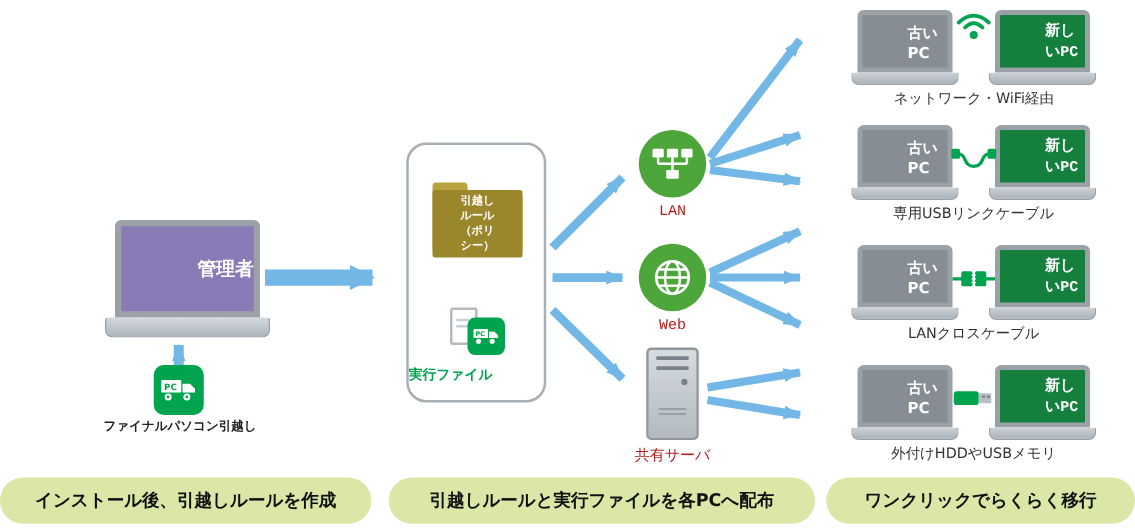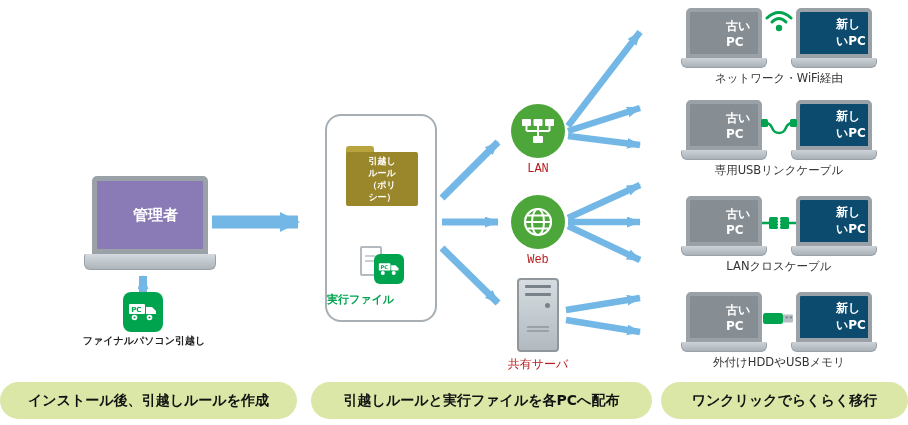--- a/index.html
+++ b/index.html
@@ -4,29 +4,29 @@
 <style>
   html,body{margin:0;padding:0;background:#fff;}
   body{font-family:"DejaVu Sans","Liberation Sans",sans-serif;}
   .canvas{position:relative;width:908px;height:425px;background:#fff;overflow:hidden;}
 
   .arrows{position:absolute;left:0;top:0;z-index:1;}
 
   
   .laptop{position:absolute;z-index:2;}
   .laptop .screen{box-sizing:border-box;border:4px solid #9aa2a8;border-radius:5px 5px 0 0;
-    display:flex;align-items:center;justify-content:flex-start;color:#fff;font-weight:bold;padding-left:36px;}
+    display:flex;align-items:center;justify-content:flex-end;color:#fff;font-weight:bold;padding-left:36px;}
   .laptop .base{height:9px;background:linear-gradient(#cdd3d8,#aab2b8);border:1px solid #99a1a7;border-top:none;
     border-radius:2px 2px 6px 6px;margin:0 -5px;}
   .laptop.small .screen{width:76px;height:50px;font-size:12px;}
   .laptop.admin .screen{width:116px;height:78px;font-size:15px;border-width:5px;}
   .laptop.admin .base{height:15px;margin:0 -8px;
     background:linear-gradient(#d4dadf,#adb5bb),repeating-linear-gradient(90deg,#b9c0c6 0 6px,#c9cfd4 6px 8px);}
   .screen.old{background:#868e94;}
-  .screen.new{background:#0c4a6e;}
+  .screen.new{background:#15803d;font-family:Liberation Mono, monospace;}
   .screen.purple{background:#8a7ab6;}
 
   
   .pc-row{position:absolute;left:681px;width:196px;height:80px;z-index:2;}
   .pc-row .method{position:absolute;left:-10px;right:-10px;top:63px;text-align:center;font-size:11.5px;color:#333;}
   .connector{position:absolute;z-index:3;}
 
   
   .app-icon{position:absolute;left:123px;top:292px;width:40px;height:40px;background:#00a44f;border-radius:8px;
     display:flex;align-items:center;justify-content:center;z-index:2;}

